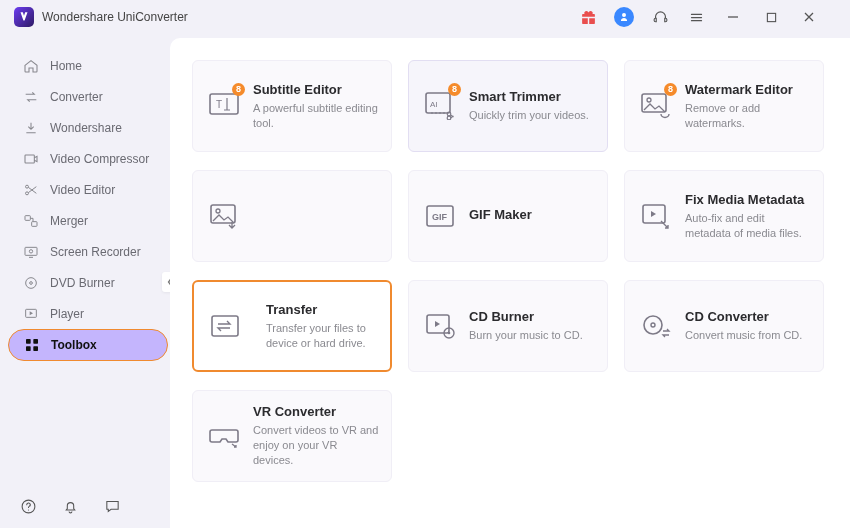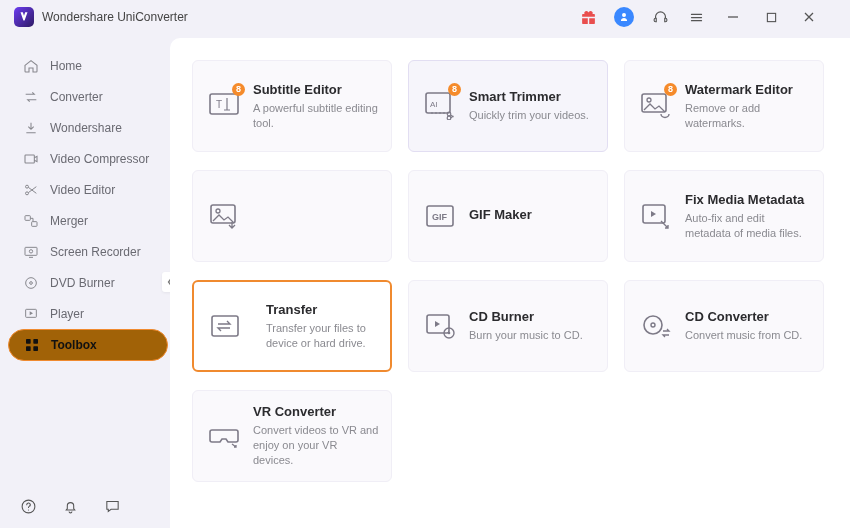--- a/index.html
+++ b/index.html
@@ -69,21 +69,21 @@
   }
   .side-item .si-icon { width: 18px; display:flex; align-items:center; justify-content:center; color:#88888e; }
   .side-item.active {
     color: #111;
     font-weight: 700;
     border: 1.5px solid #f08a2f;
     border-radius: 16px;
     height: 32px;
     margin: 0 2px 0 8px;
     padding-left: 14px;
-    background: #a16207;
+    background: #c4b5fd;
   }
   .side-item.active .si-icon { color:#111; }
 
   
   .collapse-handle {
     position: absolute;
     right: -8px;
     top: 238px;
     width: 16px; height: 20px;
     background: #fff;

